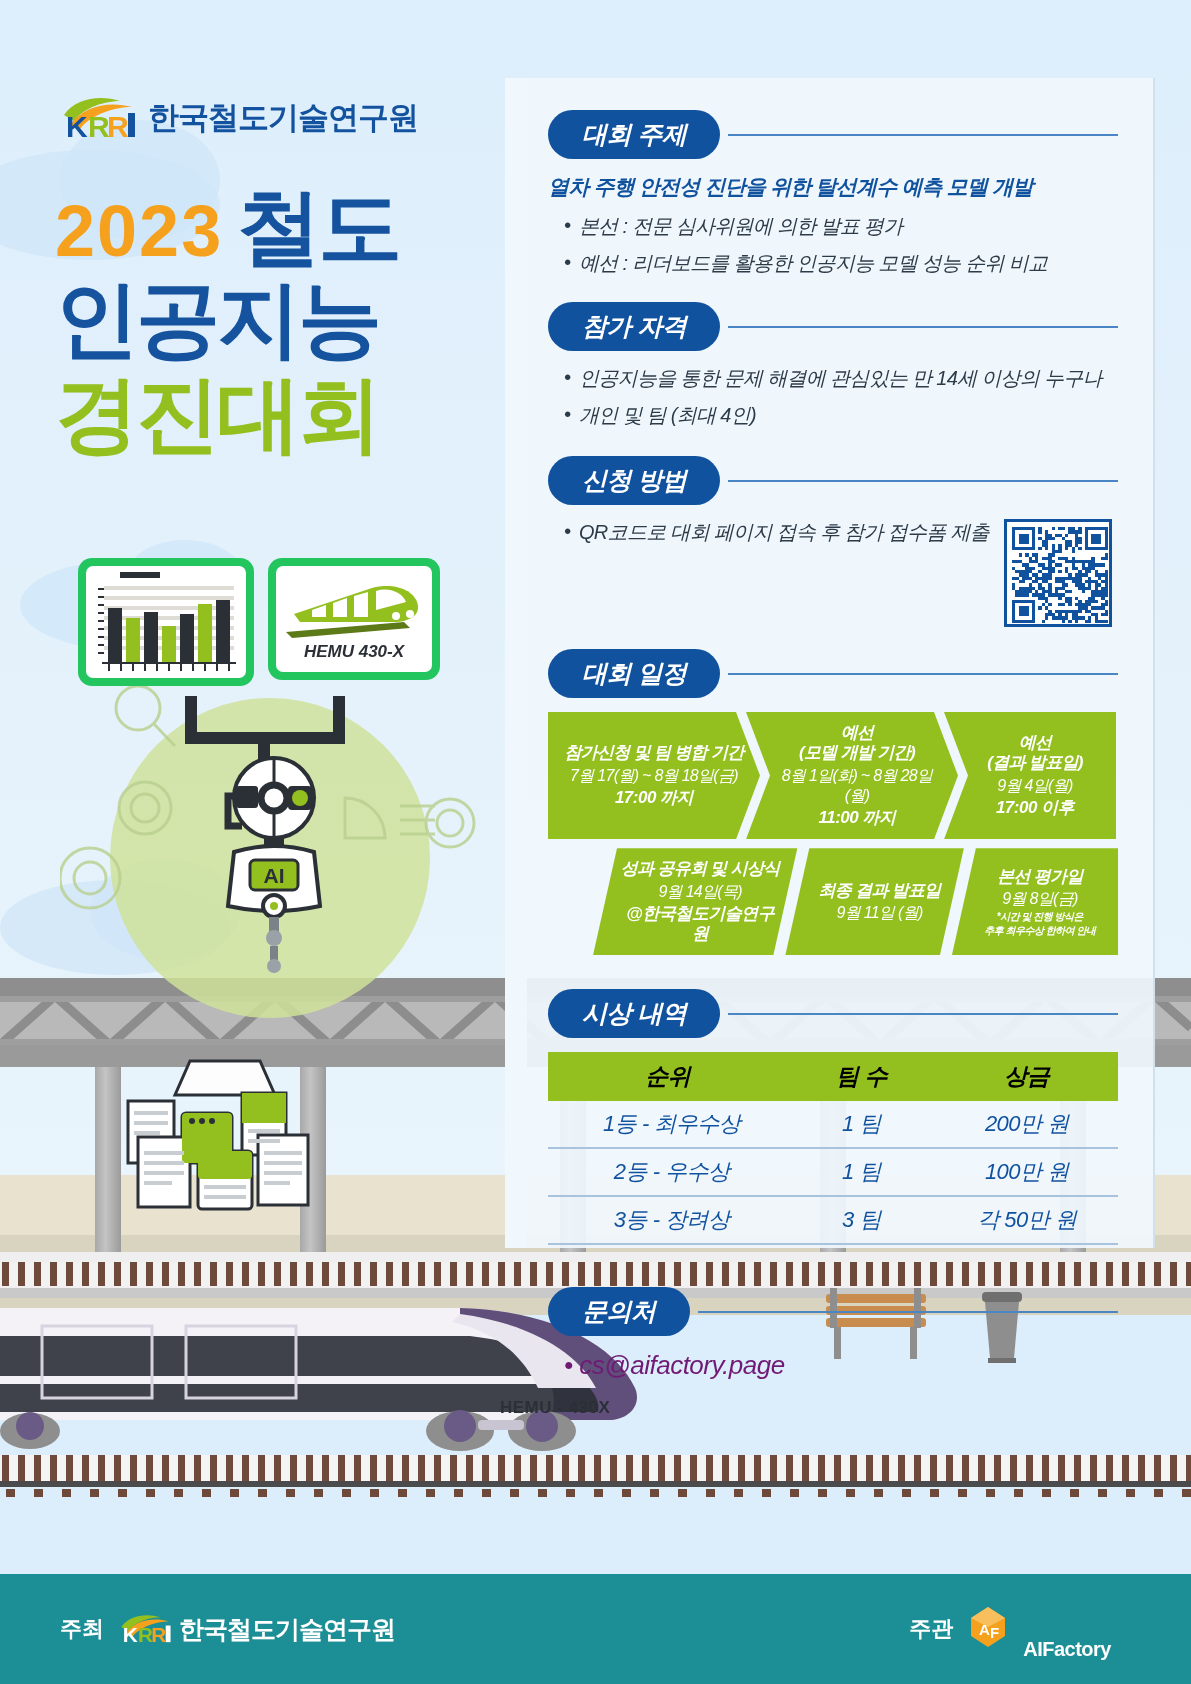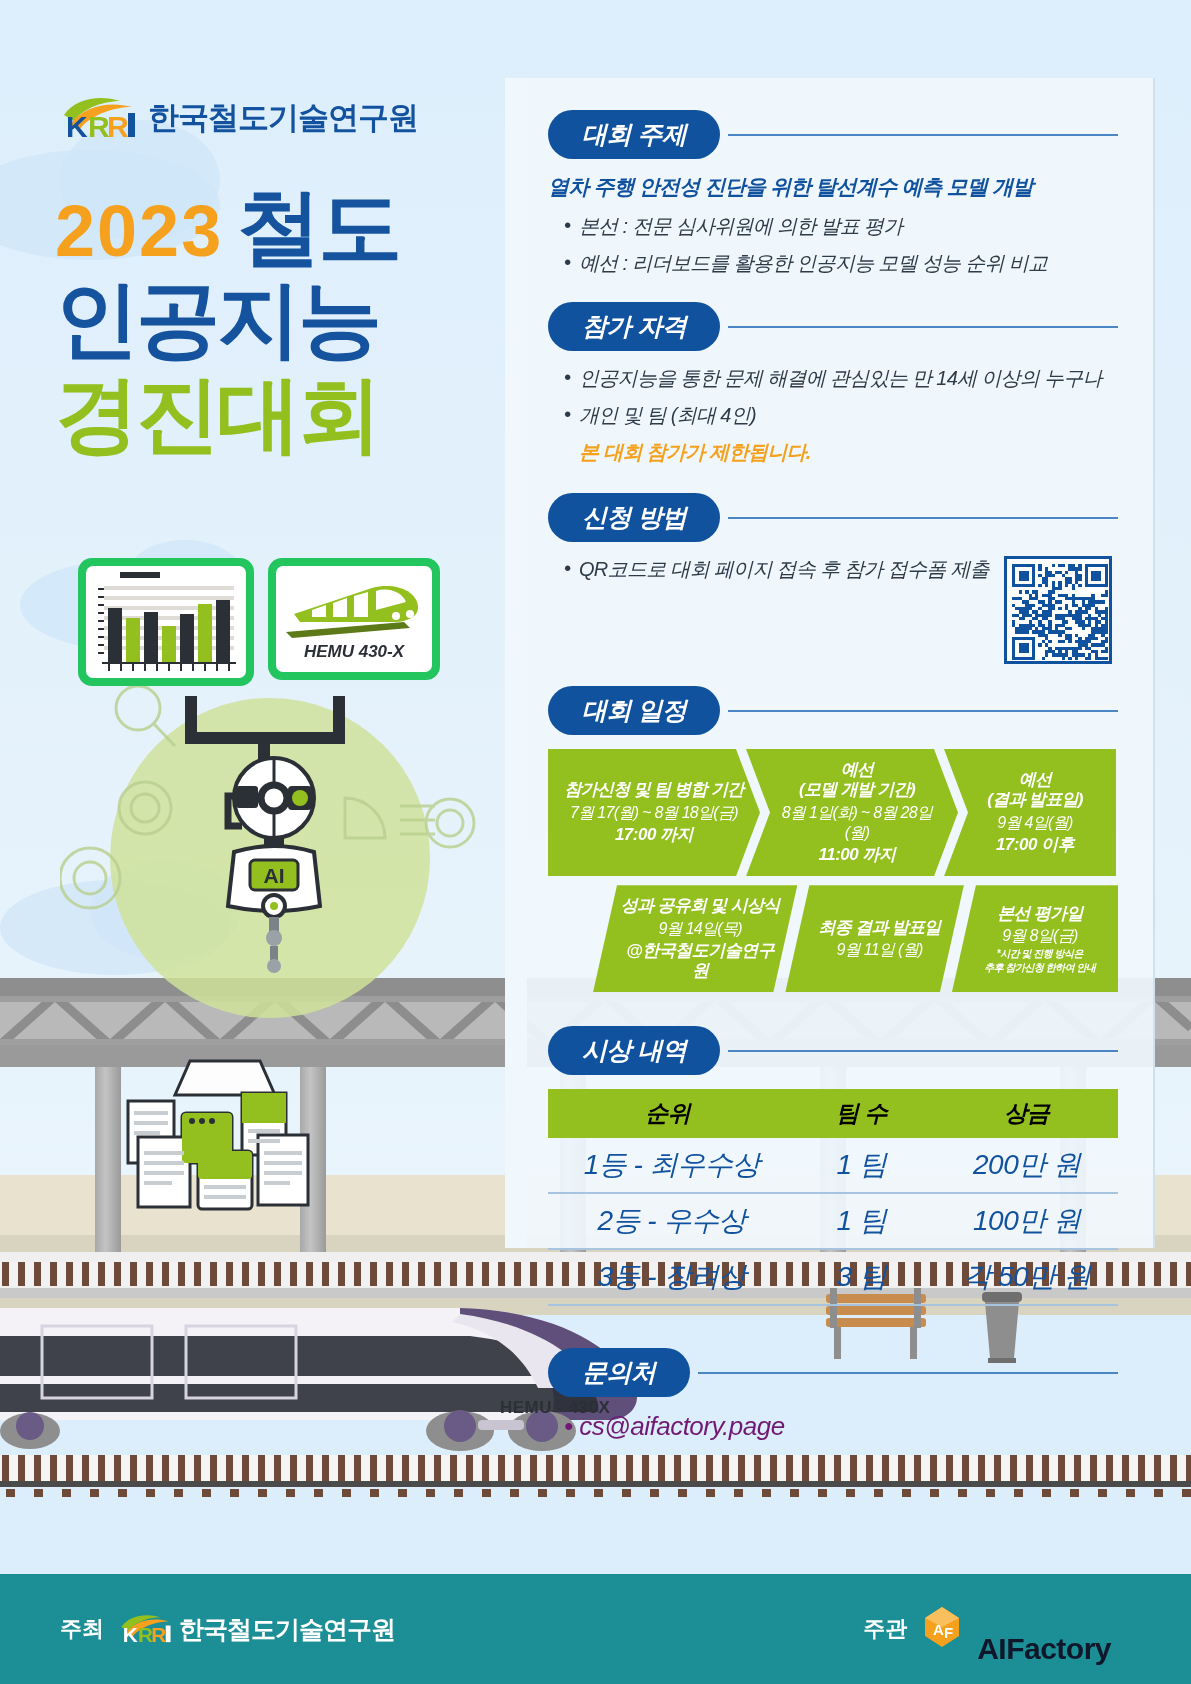--- a/index.html
+++ b/index.html
@@ -143,21 +143,21 @@
   
   .footer {
     position: absolute; left: 0; bottom: 0; width: 1191px; height: 110px;
     background: #1c8e96; display: flex; align-items: center;
   }
   .footer-left { position: absolute; left: 60px; display: flex; align-items: center; gap: 16px; }
   .footer-right { position: absolute; right: 80px; display: flex; align-items: center; gap: 16px; }
   .f-label { color: #fff; font-size: 22px; font-weight: bold; }
   .f-krri { display: flex; align-items: center; gap: 5px; }
   .f-krri-name { color: #fff; font-size: 25px; font-weight: bold; letter-spacing: -1px; }
-  .aif-name { color: #0f172a; font-size: 30px; font-weight: bold; letter-spacing: -.5px; margin-top: 40px; }
+  .aif-name { color: #ffffff; font-size: 20px; font-weight: bold; letter-spacing: -.5px; margin-top: 40px; }
 
   
   .panel {
     position: absolute; left: 505px; top: 78px; width: 650px; height: 1170px;
     background: rgba(240,248,253,0.93);
     box-shadow: -2px 0 0 #cfe0ee inset;
   }
   .panel-strip {
     position: absolute; left: 505px; top: 78px; width: 22px; height: 1170px;
     background: #e6f1f9;
@@ -219,21 +219,21 @@
   .chev-b { font-size: 17px; font-weight: bold; line-height: 1.2; letter-spacing: -.5px; margin-top: 2px; }
   .chev-note { font-size: 10px; font-weight: bold; line-height: 1.15; margin-top: 2px; letter-spacing: -.5px; }
 
   
   .ptable { width: 100%; border-collapse: collapse; margin-top: 8px; }
   .ptable th {
     background: #93c01f; color: #000000; font-size: 23px; font-weight: bold;
     padding: 9px 0; letter-spacing: -.5px;
   }
   .ptable td {
-    font-size: 28px; color: #11529f; text-align: center; padding: 8px 0;
+    font-size: 22px; color: #11529f; text-align: center; padding: 8px 0;
     border-bottom: 2px solid #a8c3de; letter-spacing: -.5px;
   }
   .ptable tr td:first-child { padding-left: 8px; }
 
   .contact {
     font-size: 26px; color: #701a75; margin: 10px 0 0 16px; letter-spacing: -.5px;
   }
   .contact::before { content: "• "; }
 </style>
 </head>
@@ -744,23 +744,20 @@
     </div>
 
     <div class="sec" style="margin-top:26px;">
       <div class="sec-head">
         <span class="pill">참가 자격</span>
         <span class="rule"></span>
       </div>
       <ul class="bullets">
         <li>인공지능을 통한 문제 해결에 관심있는 만 14세 이상의 누구나</li>
         <li>개인 및 팀 (최대 4인)</li>
-        <li class="nodot sub-ind">
-          <span class="hl">본 대회 참가가 제한됩니다.</span>
-        </li>
       </ul>
     </div>
 
     <div class="sec" style="margin-top:28px;">
       <div class="sec-head">
         <span class="pill">신청 방법</span>
         <span class="rule"></span>
       </div>
       <div class="apply-row">
         <ul class="bullets" style="flex:1;">
@@ -1248,21 +1245,21 @@
             <div class="chev-b">@한국철도기술연구원</div>
           </div>
           <div class="chev rmid" style="width:185px;">
             <div class="chev-t">최종 결과 발표일</div>
             <div class="chev-d">9월 11일 (월)</div>
           </div>
           <div class="chev rlast" style="width:172px;">
             <div class="chev-t">본선 평가일</div>
             <div class="chev-d">9월 8일(금)</div>
             <div class="chev-note">*시간 및 진행 방식은</div>
-            <div class="chev-note">추후 참가신청 한하여 안내</div>
+            <div class="chev-note">추후 최우수상 한하여 안내</div>
           </div>
         </div>
       </div>
     </div>
 
     <div class="sec" style="margin-top:34px;">
       <div class="sec-head">
         <span class="pill">시상 내역</span>
         <span class="rule"></span>
       </div>

